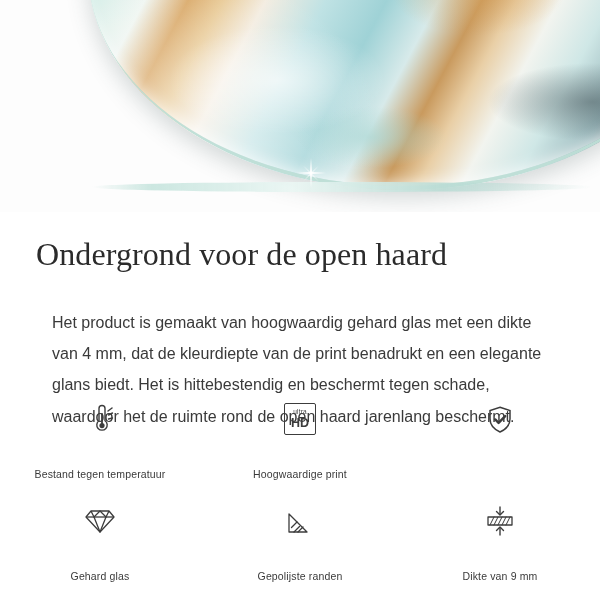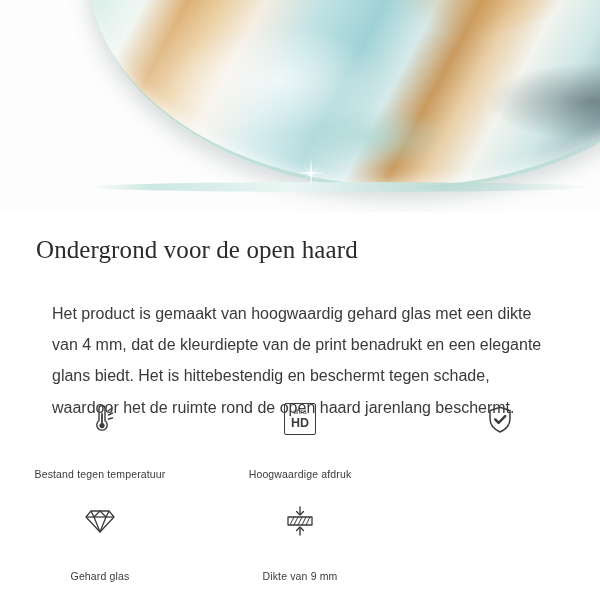--- a/index.html
+++ b/index.html
@@ -126,21 +126,21 @@
     position: absolute;
     left: 0;
     top: 212px;
     width: 600px;
   }
   .headline {
     margin: 0;
     padding: 22px 36px 0 36px;
     font-family: "Liberation Serif", serif;
     font-weight: 400;
-    font-size: 25px;
+    font-size: 32px;
     line-height: 1.28;
     color: #2b2b2b;
     letter-spacing: 0.1px;
   }
   .headline .line2 { display: block; }
   .body-copy {
     margin: 16px;
     padding: 16px 38px 0 36px;
     font-size: 16px;
     line-height: 1.95;
@@ -234,21 +234,21 @@
       <div class="feature-label">Bestand tegen temperatuur</div>
     </div>
 
     <div class="feature">
       <div class="feature-icon">
         <div class="ultrahd">
           <span class="u1">ultra</span>
           <span class="u2">HD</span>
         </div>
       </div>
-      <div class="feature-label">Hoogwaardige afdruk</div>
+      <div class="feature-label">Hoogwaardige print</div>
     </div>
 
     <div class="feature">
       <div class="feature-icon">
         <svg width="34" height="34" viewBox="0 0 34 34" fill="none">
           <path d="M17 4.2l10 3.4v8.2c0 6.2-4.2 10.6-10 13.2-5.8-2.6-10-7-10-13.2V7.6l10-3.4z" stroke="#3c3c3c" stroke-width="1.5" fill="none"></path>
           <path d="M12.2 16.4l3.4 3.5 6.6-6.8" stroke="#3c3c3c" stroke-width="2.4" fill="none" stroke-linecap="round" stroke-linejoin="round"></path>
         </svg>
       </div>
     </div>
@@ -258,20 +258,29 @@
         <svg width="34" height="30" viewBox="0 0 34 30" fill="none" stroke="#3c3c3c" stroke-width="1.3" stroke-linejoin="round">
           <path d="M8 5h18l5 6-14 15L3 11z"></path>
           <path d="M3 11h28"></path>
           <path d="M8 5l3 6 6-6 6 6 3-6"></path>
           <path d="M11 11l6 15 6-15"></path>
         </svg>
       </div>
       <div class="feature-label">Gehard glas</div>
     </div>
 
+    <div class="feature">
+      <div class="feature-icon">
+        <svg width="32" height="32" viewBox="0 0 32 32" fill="none" stroke="#3c3c3c" stroke-width="1.3" stroke-linecap="round" stroke-linejoin="round">
+          <path d="M5 27V9L23 27H5z"></path>
+          <path d="M10 27l5.5-5.5M14 27l5-5M7.5 22.5L13 17"></path>
+        </svg>
+      </div>
+      <div class="feature-label">Gepolijste randen</div>
+    </div>
 
     <div class="feature">
       <div class="feature-icon">
         <svg width="34" height="34" viewBox="0 0 34 34" fill="none" stroke="#3c3c3c" stroke-width="1.4" stroke-linecap="round" stroke-linejoin="round">
           <line x1="17" y1="3" x2="17" y2="10"></line>
           <path d="M13.5 7.5L17 11l3.5-3.5"></path>
           <line x1="17" y1="31" x2="17" y2="24"></line>
           <path d="M13.5 26.5L17 23l3.5 3.5"></path>
           <rect x="5" y="13" width="24" height="8" stroke="#3c3c3c" stroke-width="1.3"></rect>
           <path d="M7 21l4-8M11 21l4-8M15 21l4-8M19 21l4-8M23 21l4-8" stroke-width="1"></path>

